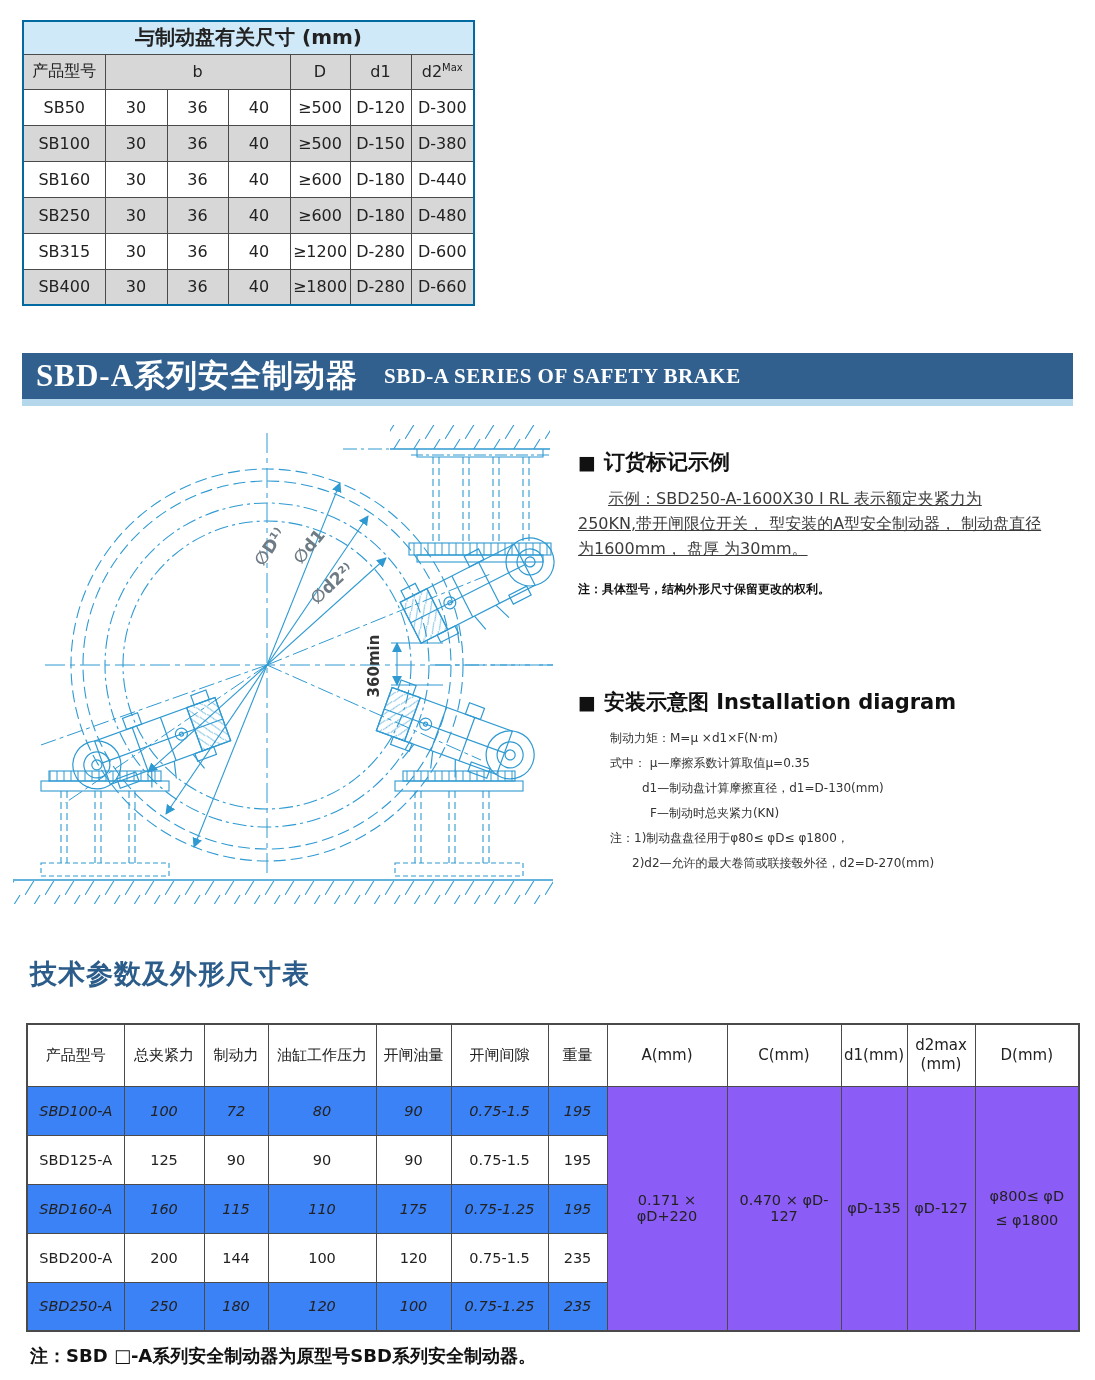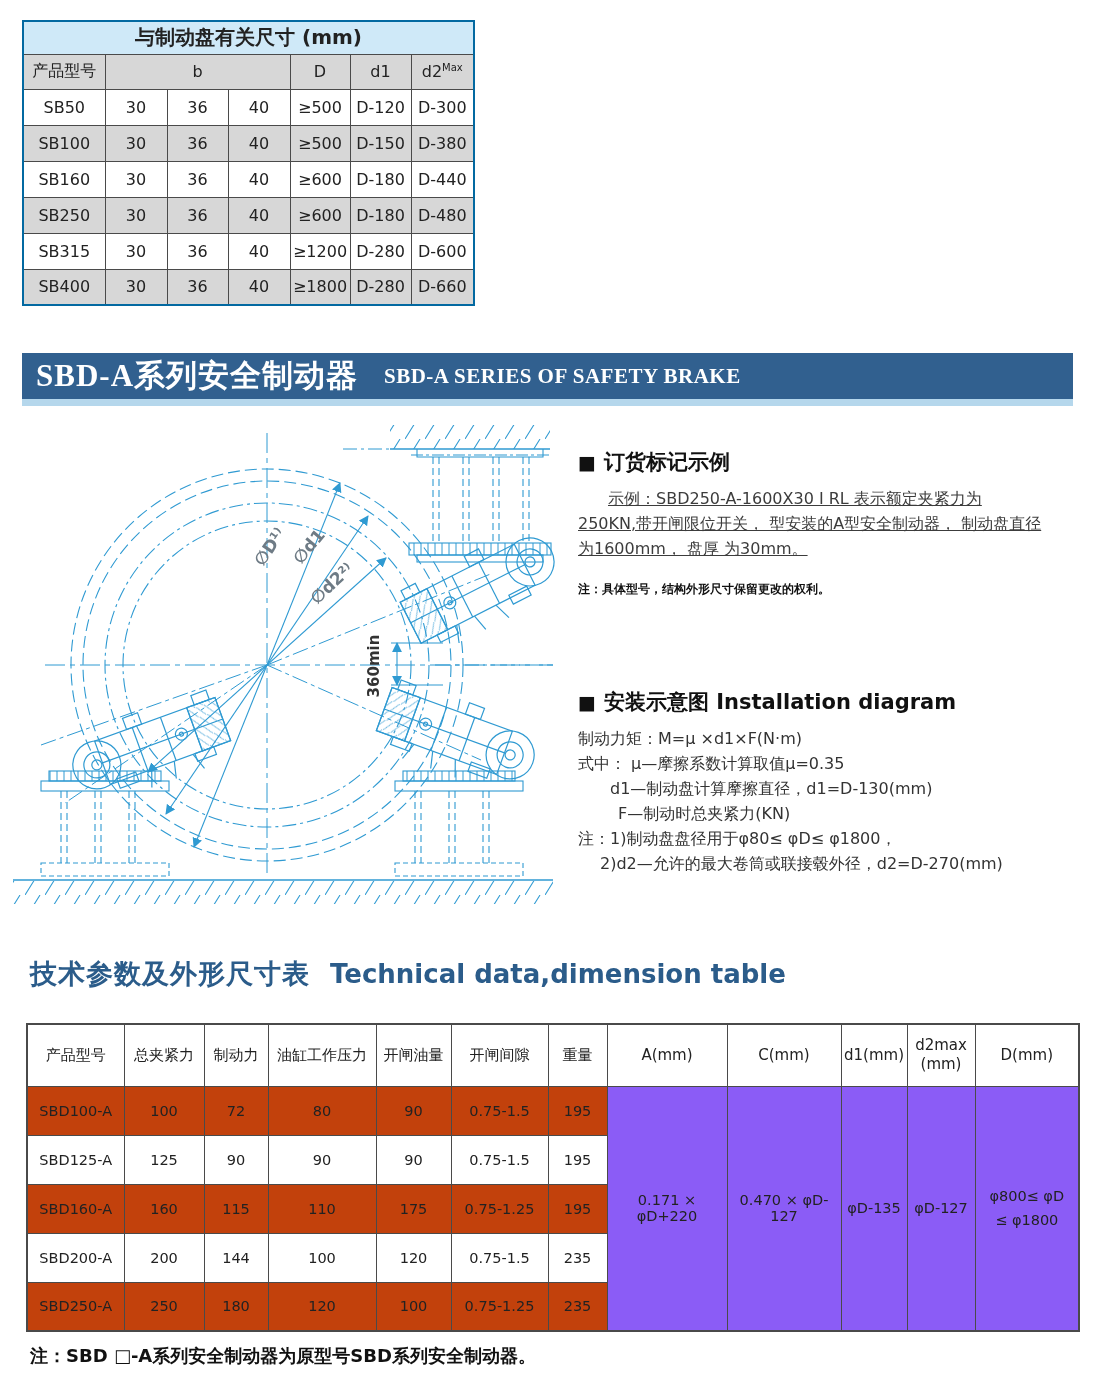--- a/index.html
+++ b/index.html
@@ -38,38 +38,38 @@
 
   
   .order-block { position:absolute; left:578px; top:448px; width:505px; }
   .block-heading { font-size:21px; font-weight:bold; color:#111; margin-bottom:10px; }
   .block-heading .bullet { font-size:19px; margin-right:8px; }
   .order-block .body-line { font-size:16px; color:#3c3c3c; line-height:25px;text-decoration:underline; }
   .order-block .indent { text-indent:30px; }
   .order-block .note-line { margin-top:20px; font-size:12px; font-weight:bold; color:#111; }
 
   .install-block { position:absolute; left:578px; top:688px; width:505px; }
-  .install-block .body-line { font-size:16px; color:#333; line-height:25px; }
+  .install-block .body-line { font-size:12px; color:#333; line-height:25px;margin-left:32px; }
   .ind1 { padding-left:32px; }
   .ind2 { padding-left:40px; }
   .ind3 { padding-left:22px; }
 
   
   .section-title { position:absolute; left:30px; top:956px; color:#2b5c8a;
     display:flex; align-items:baseline; }
   .section-title .cn { font-size:27px; font-weight:bold; letter-spacing:1px; }
   .section-title .en { font-size:26px; font-weight:bold; margin-left:20px; }
 
   
   .xtable { position:absolute; left:26px; top:1023px; width:1052px;
     border-collapse:collapse; table-layout:fixed; border:2px solid #4a4a4a; }
   .xtable td { border:1px solid #4a4a4a; text-align:center; vertical-align:middle;
     font-size:14.5px; color:#222; height:49px; background:#fff; }
   .xtable tr.head-row td { height:62px; font-size:15px; background:#fff; }
-  .xtable tr.alt td.v { background:#c2410c; }
+  .xtable tr.alt td.v { background:#3b82f6;font-style:italic; }
   .xtable td.span-cell { background:#8b5cf6; }
   .xtable .two-line div { line-height:19px; }
   .xtable td.dcol div { line-height:24px; }
 
   
   .footer-note { position:absolute; left:30px; top:1344px; font-size:18px;
     font-weight:700; color:#111; }
 </style>
 </head>
 <body>
@@ -313,21 +313,20 @@
     <div class="body-line">制动力矩：M=μ ×d1×F(N·m)</div>
     <div class="body-line">式中： μ—摩擦系数计算取值μ=0.35</div>
     <div class="body-line ind1">d1—制动盘计算摩擦直径，d1=D-130(mm)</div>
     <div class="body-line ind2">F—制动时总夹紧力(KN)</div>
     <div class="body-line">注：1)制动盘盘径用于φ80≤ φD≤ φ1800，</div>
     <div class="body-line ind3">2)d2—允许的最大卷筒或联接毂外径，d2=D-270(mm)</div>
   </div>
 
   <div class="section-title">
     <span class="cn">技术参数及外形尺寸表</span>
-    <span class="en">Technical data,dimension table</span>
   </div>
 
   <table class="xtable">
     <colgroup>
       <col style="width:97px">
         <col style="width:80px">
         <col style="width:64px">
         <col style="width:108px">
       <col style="width:75px">
         <col style="width:97px">

